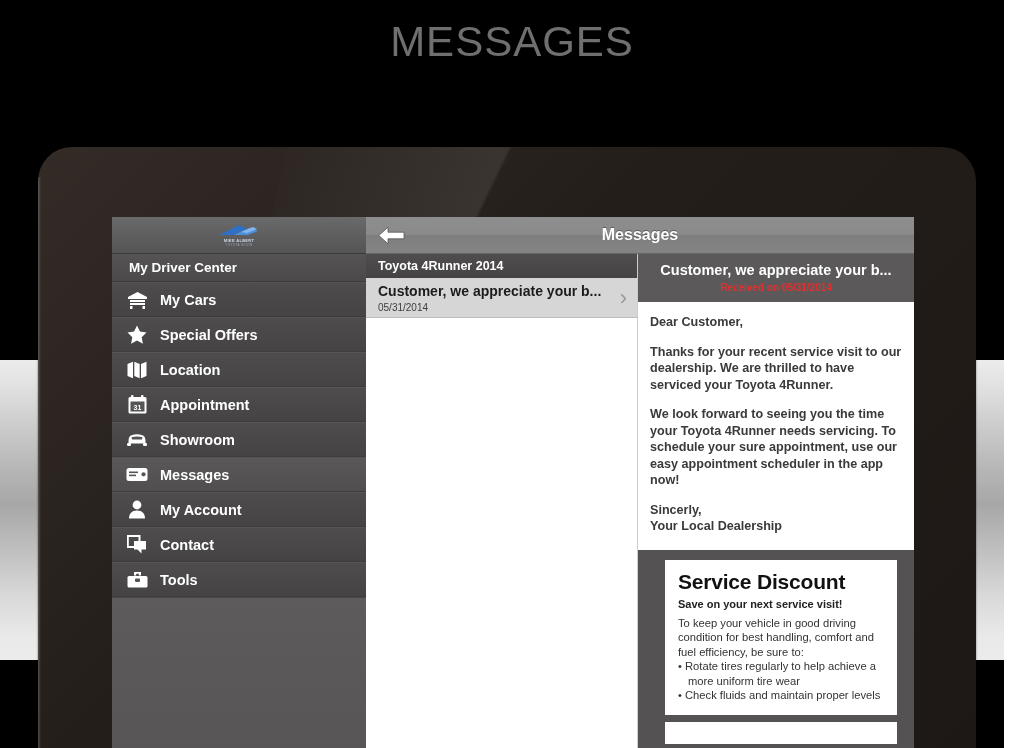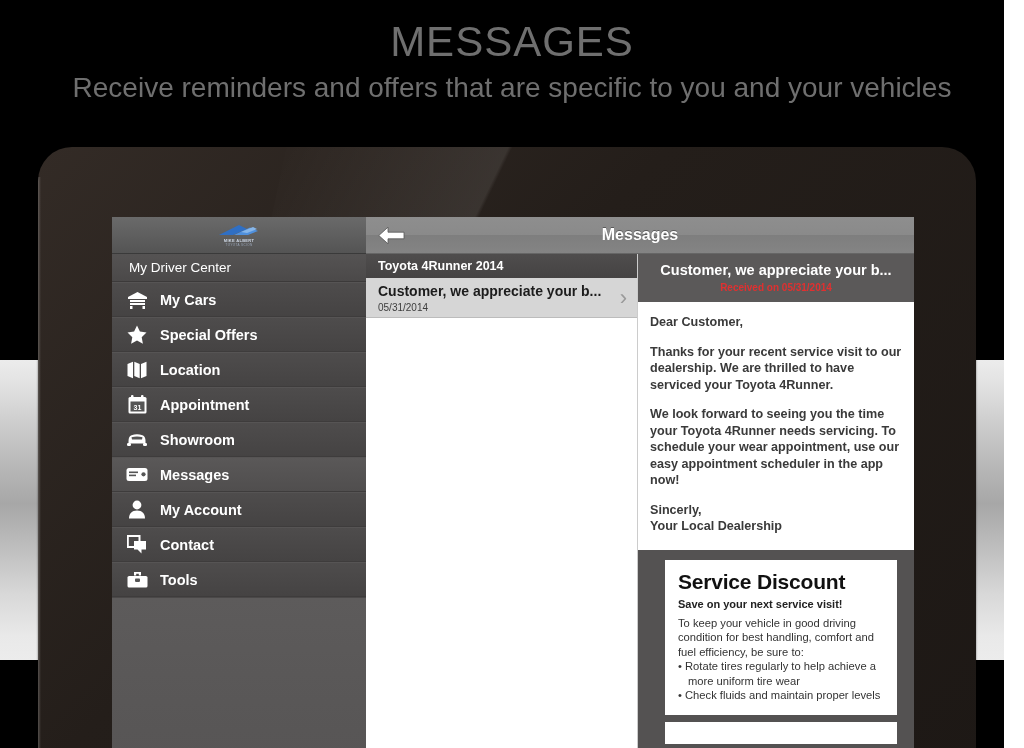--- a/index.html
+++ b/index.html
@@ -116,21 +116,21 @@
     line-height: 5px; text-align: center; white-space: nowrap;
     font-weight: bold;
   }
   #logo .logo-sub { font-size: 3px; color: #9aa6b8; letter-spacing: .4px; }
 
   #driver-center {
     height: 28px;
     background: linear-gradient(to bottom, #555353, #4b4949);
     color: #ffffff;
     font-size: 13.5px;
-    font-weight: normal;
+    font-weight: bold;
     display: flex; align-items: center;
     padding-left: 17px;
     border-bottom: 1px solid #3c3a3a;
     box-sizing: border-box;
   }
 
   .nav-item {
     height: 35px;
     display: flex; align-items: center;
     padding-left: 12px;
@@ -298,21 +298,20 @@
 </style>
 </head>
 <body>
 
 <div id="page">
 
   <div id="silver-band"></div>
 
   <div id="header">
     <div id="title">MESSAGES</div>
-    <div id="subtitle">Receive reminders and offers that are specific to you and your vehicles</div>
   </div>
 
   <div id="tablet">
     <div id="bezel-edge-l"></div>
     <div id="bezel-glare"></div>
 
     <div id="screen">
       <div id="screen-body">
 
         <div id="sidebar">
@@ -465,21 +464,21 @@
             <div id="detail-pane">
 
               <div id="detail-header">
                 <div id="detail-subject">Customer, we appreciate your b...</div>
                 <div id="detail-received">Received on 05/31/2014</div>
               </div>
 
               <div id="detail-body">
                 <p>Dear Customer,</p>
                 <p>Thanks for your recent service visit to our dealership. We are thrilled to have serviced your Toyota 4Runner.</p>
-                <p>We look forward to seeing you the time your Toyota 4Runner needs servicing. To schedule your wear appointment, use our easy appointment scheduler in the app now!</p>
+                <p>We look forward to seeing you the time your Toyota 4Runner needs servicing. To schedule your sure appointment, use our easy appointment scheduler in the app now!</p>
                 <p style="white-space:pre-line">Sincerly,
 Your Local Dealership</p>
               </div>
 
               <div id="coupon-area">
                 <div class="coupon">
                   <div class="coupon-title">Service Discount</div>
                   <div class="coupon-sub">Save on your next service visit!</div>
                   <div class="coupon-text">To keep your vehicle in good driving condition for best handling, comfort and fuel efficiency, be sure to:</div>
                   <div class="coupon-bullets">

